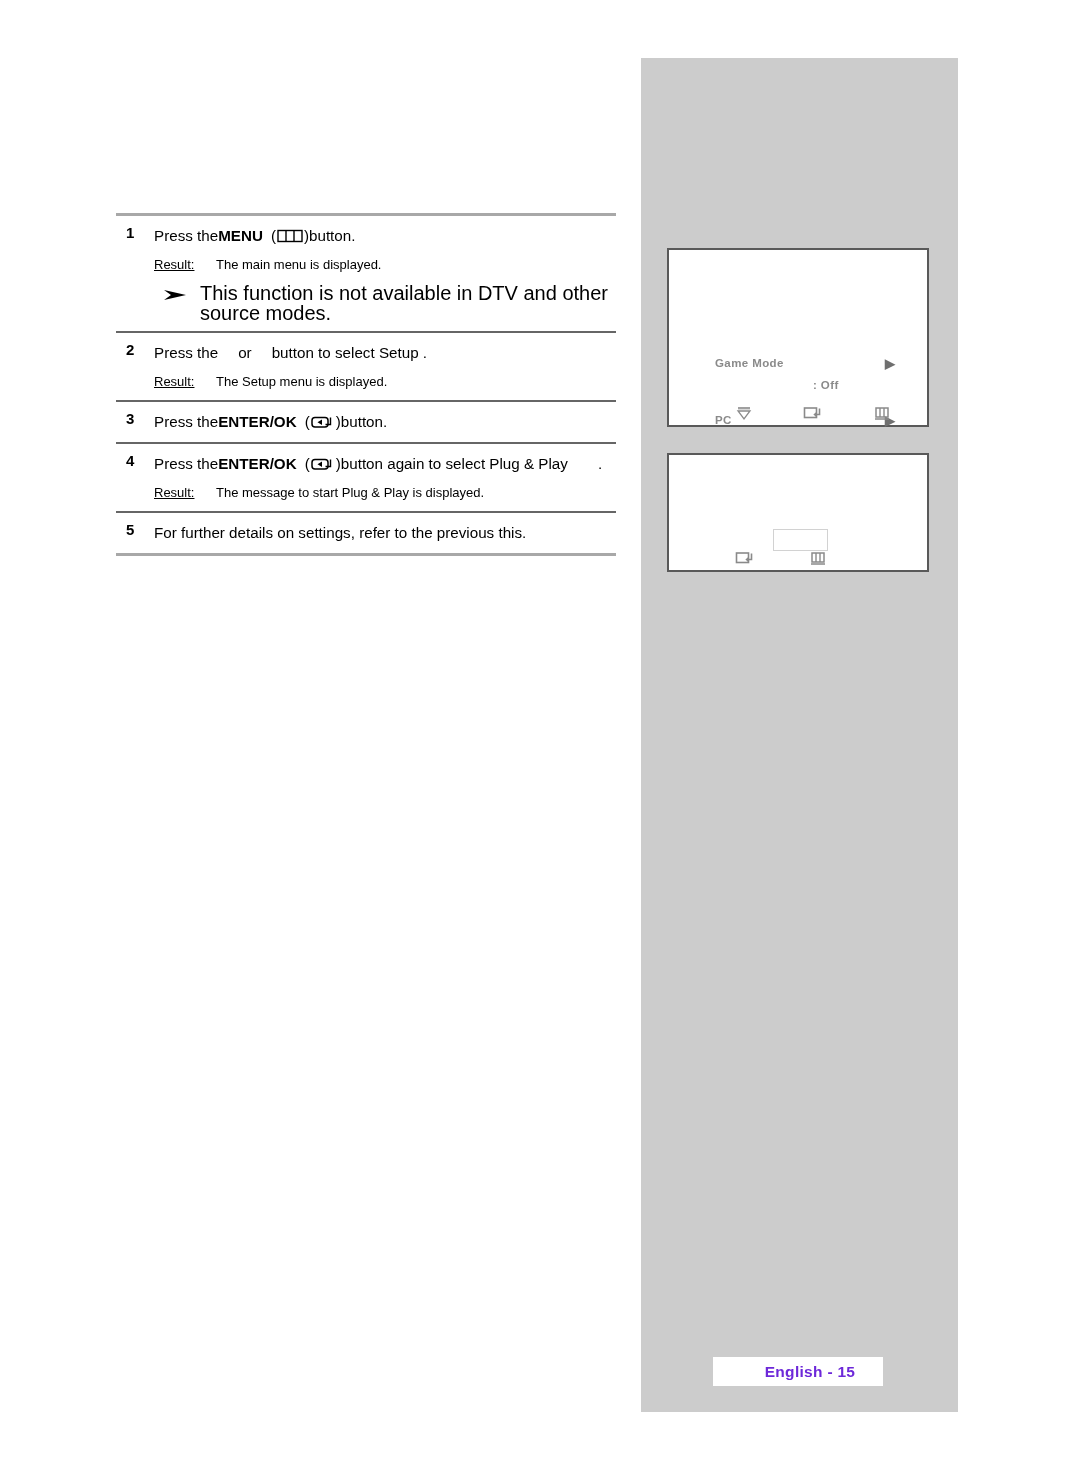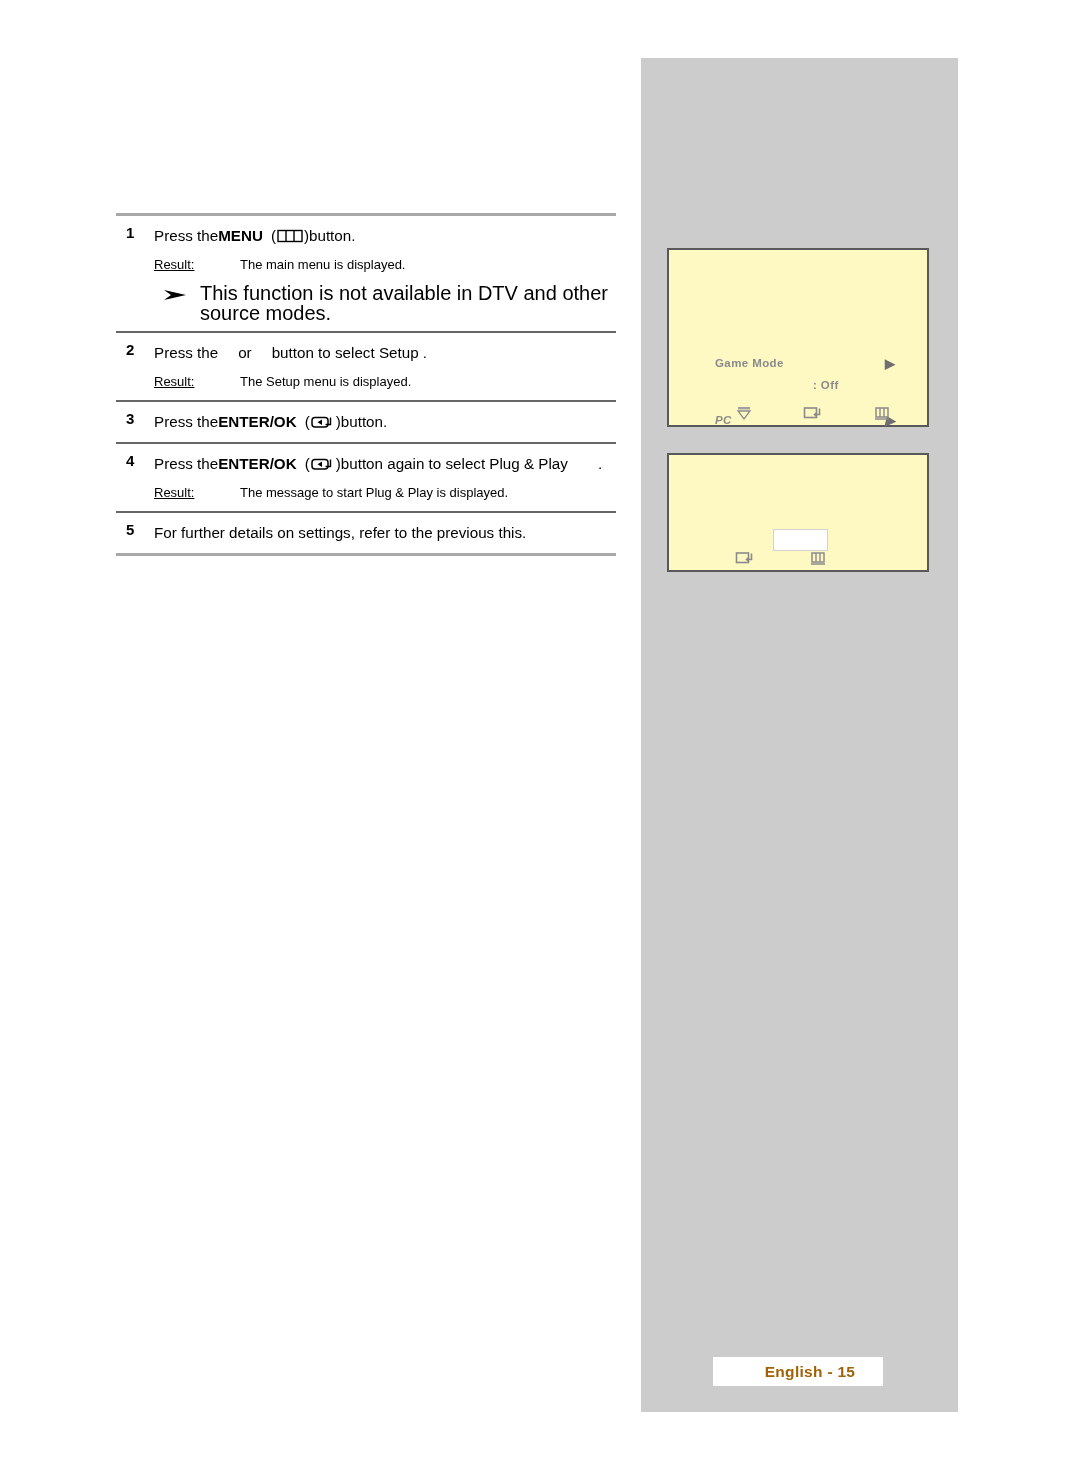--- a/index.html
+++ b/index.html
@@ -24,21 +24,21 @@
     left: 641px;
     top: 58px;
     width: 317px;
     height: 1354px;
     background: #cccccc;
   }
 
   
   .osd-box {
     position: absolute;
-    background: #fef9c3;
+    background: #ffffff;
     border: 2px solid #595959;
   }
   #osd-box-1 {
     left: 26px;
     top: 190px;
     width: 262px;
     height: 179px;
   }
   #osd-box-2 {
     left: 26px;
@@ -58,21 +58,21 @@
   }
   .osd-row .osd-label { width: 98px; }
   .osd-row .osd-value { width: 72px; margin-top: 44px; }
   .osd-row .osd-arrow {
     color: #6f6f6f;
     font-size: 13px;
     line-height: 1;
   }
 
   #osd-row-game { left: 46px; top: 85px; }
-  #osd-row-pc   { left: 46px; top: 148px; font-style: italic; }
+  #osd-row-pc   { left: 46px; top: 148px; }
 
   
   .osd-iconbar {
     position: absolute;
     bottom: 4px;
     left: 0;
     width: 100%;
     display: flex;
     align-items: flex-end;
   }
@@ -101,21 +101,21 @@
     top: 1299px;
     width: 170px;
     height: 29px;
     background: #ffffff;
     display: flex;
     align-items: center;
     justify-content: center;
     font-size: 15.5px;
     font-weight: bold;
     letter-spacing: 0.3px;
-    color: #a16207;
+    color: #6d28d9;
     padding-left: 24px;
   }
 
   
   .content {
     position: absolute;
     left: 116px;
     top: 213px;
     width: 500px;
   }
@@ -170,21 +170,21 @@
     display: flex;
     padding-top: 6px;
     font-size: 13px;
     line-height: 21px;
   }
   .result-label {
     text-decoration: underline;
     width: 62px;
     flex: 0 0 62px;
   }
-  .result-text { flex: 1 1 auto; margin-left: 24px; }
+  .result-text { flex: 1 1 auto; }
 
   .note-line {
     display: flex;
     padding-top: 8px;
     font-size: 20px;
     line-height: 20px;
   }
   .note-bullet {
     width: 46px;
     flex: 0 0 46px;

